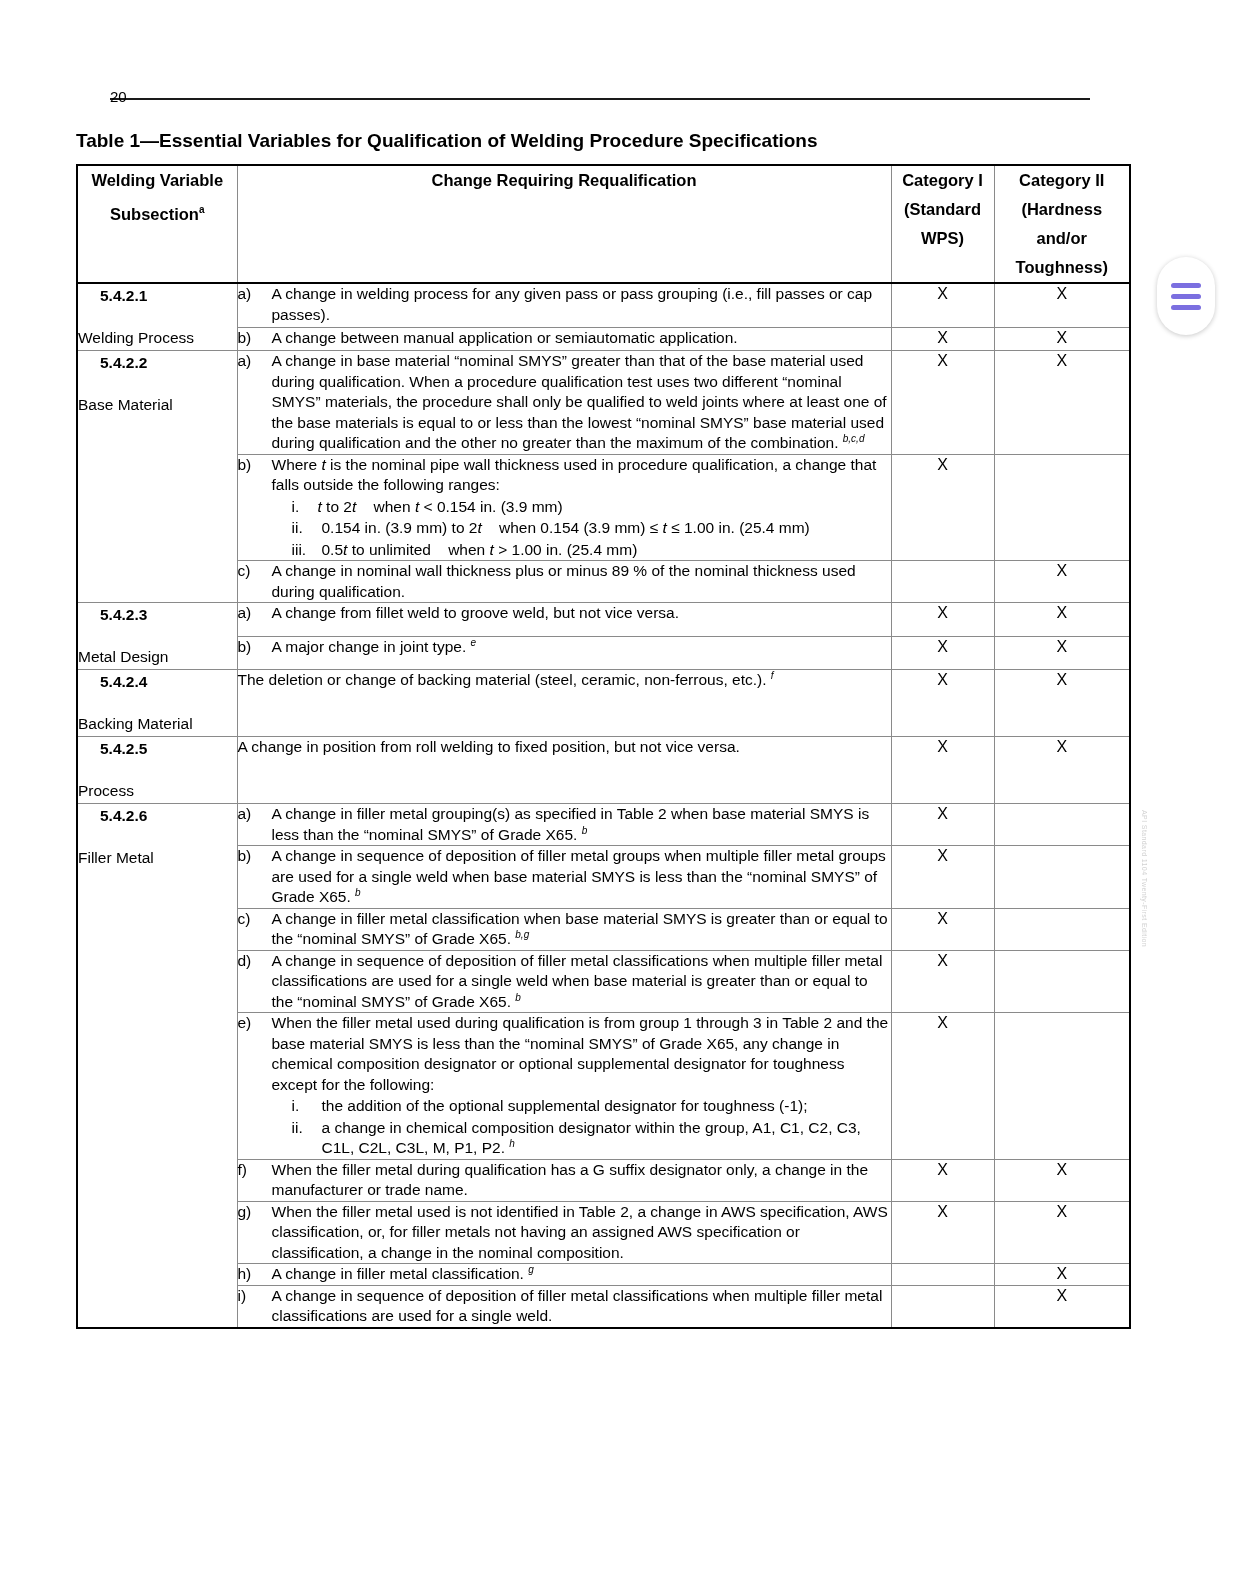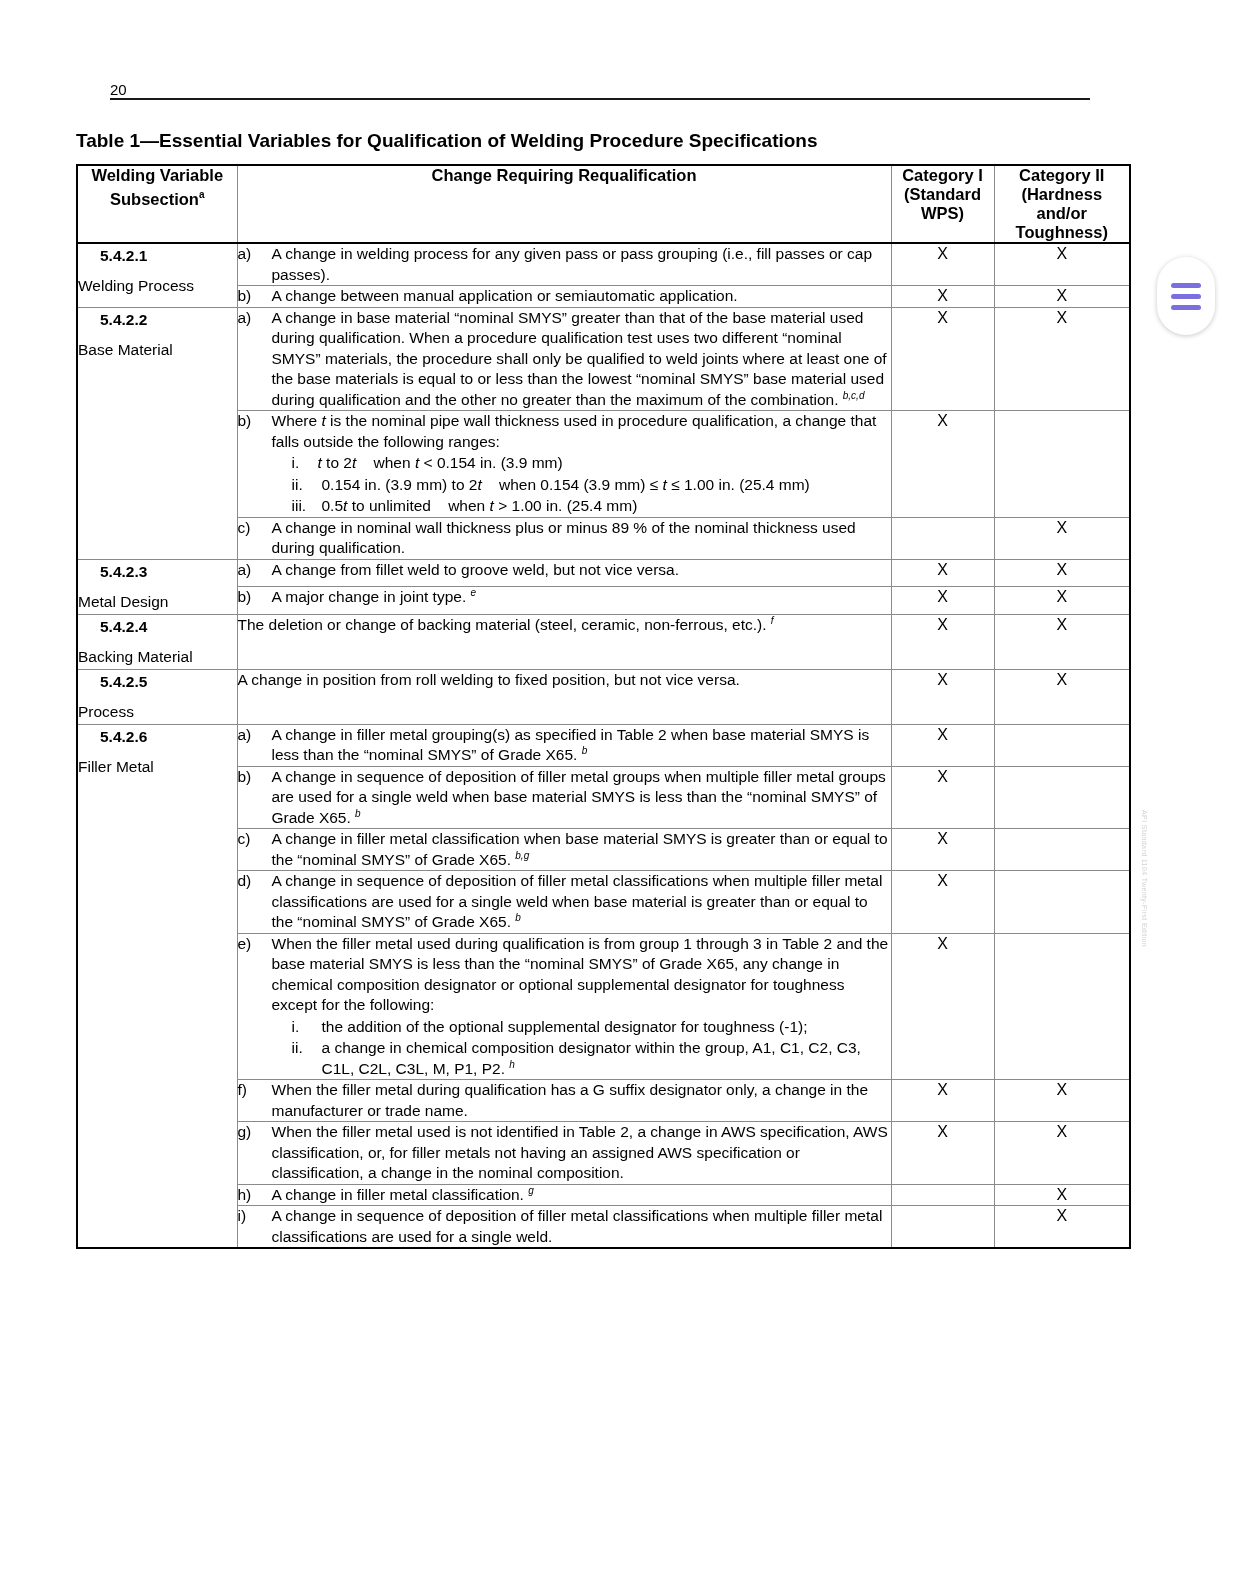--- a/index.html
+++ b/index.html
@@ -21,21 +21,21 @@
     position: absolute;
     left: 110px;
     top: 72px;
     width: 980px;
     height: 26px;
     border-bottom: 2px solid #1a1a1a;
   }
   #page-number {
     position: absolute;
     left: 0;
-    top: 8px;
+    top: 15px;
     font-size: 15px;
     line-height: 20px;
   }
   #running-head {
     position: absolute;
     left: 0;
     top: 0;
     width: 980px;
     text-align: center;
     font-size: 15px;
@@ -83,34 +83,34 @@
   col.c-cat2       { width: 136px; }
 
   
   thead th {
     border-bottom: 2.5px solid #000 !important;
     background: #fff;
     text-align: center;
     vertical-align: middle;
     font-size: 16.5px;
     font-weight: bold;
-    line-height: 19px;
+    line-height: 29px;
     padding: 10px 6px 10px 6px;
   }
   thead th sup { font-size: 10px; font-weight: bold; }
 
   
   td.subsection {
     padding: 12px 8px 8px 9px;
     font-size: 15.5px;
     line-height: 24px;
     border-right: 1px solid #8a8a8a;
   }
   td.subsection .sub-num { font-weight: bold; display: block; margin-left: 22px; }
-  td.subsection .sub-name { display: block; margin-top: 6px; }
+  td.subsection .sub-name { display: block; margin-top: 18px; }
   td.sep-top { border-top: 2px solid #5a5a5a; }
 
   
   td.change {
     padding: 7px 10px 7px 9px;
     font-size: 15.5px;
     line-height: 20.5px;
   }
   td.change.plain { padding-left: 13px; }
   td.change.mid { vertical-align: middle; margin-left: 32px; }

